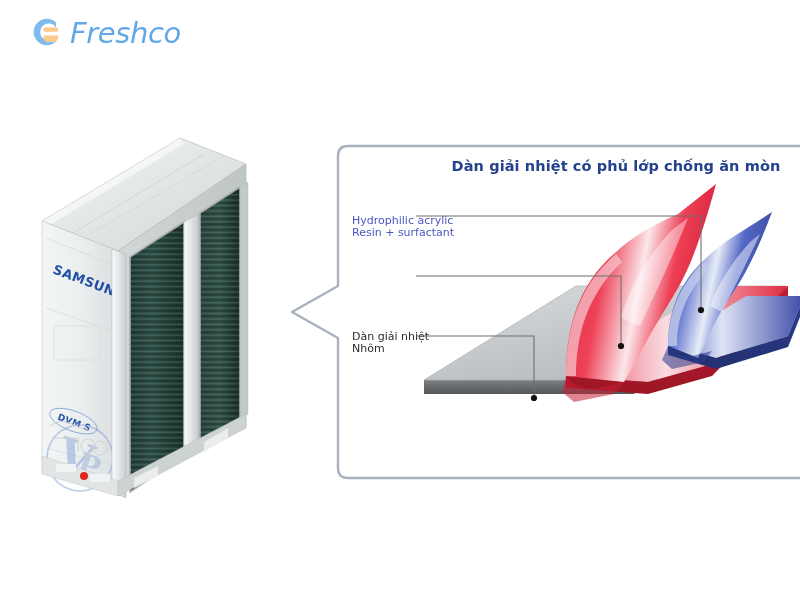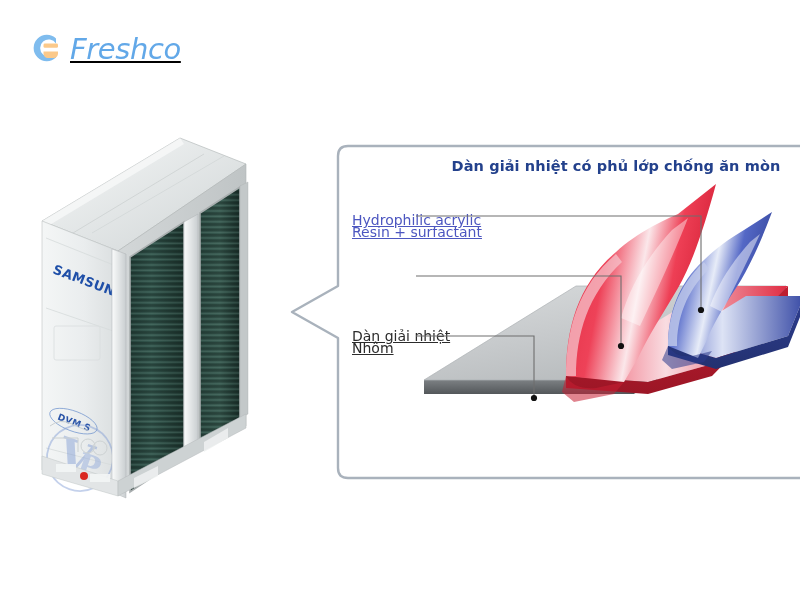--- a/index.html
+++ b/index.html
@@ -14,27 +14,26 @@
     position: relative;
     overflow: hidden;
     font-family: "Liberation Sans", "DejaVu Sans", sans-serif;
     -webkit-font-smoothing: antialiased;
   }
 
   
   #brand-logo {
     position: absolute;
     left: 26px;
-    top: 26px;
+    top: 10px;
     width: 190px;
     height: 44px;
     display: flex;
     align-items: center;
     gap: 6px;
-    text-decoration: underline;
   }
   #brand-logo .mark {
     width: 38px;
     height: 38px;
     position: relative;
     flex: 0 0 auto;
   }
   #brand-logo .wordmark {
     font-size: 29px;
     letter-spacing: -0.4px;
@@ -79,25 +78,24 @@
     text-align: center;
     font-size: 14.5px;
     font-weight: bold;
     color: #23418C;
     letter-spacing: 0.1px;
     font-family: "DejaVu Sans", sans-serif;
   }
 
   .anno-label {
     position: absolute;
-    font-size: 14px;
+    font-size: 11px;
     line-height: 11.5px;
     font-family: "DejaVu Sans", sans-serif;
     white-space: pre-line;
-    text-decoration: underline;
   }
   #label-hydrophilic { left: 66px; top: 77px; color: #4C56C0; }
   #label-epoxy       { left: 66px; top: 135px; color: #E8655C; }
   #label-aluminium   { left: 66px; top: 193px; color: #2B2B2B; }
 
   
   #fin-diagram {
     position: absolute;
     left: 130px;
     top: 30px;

